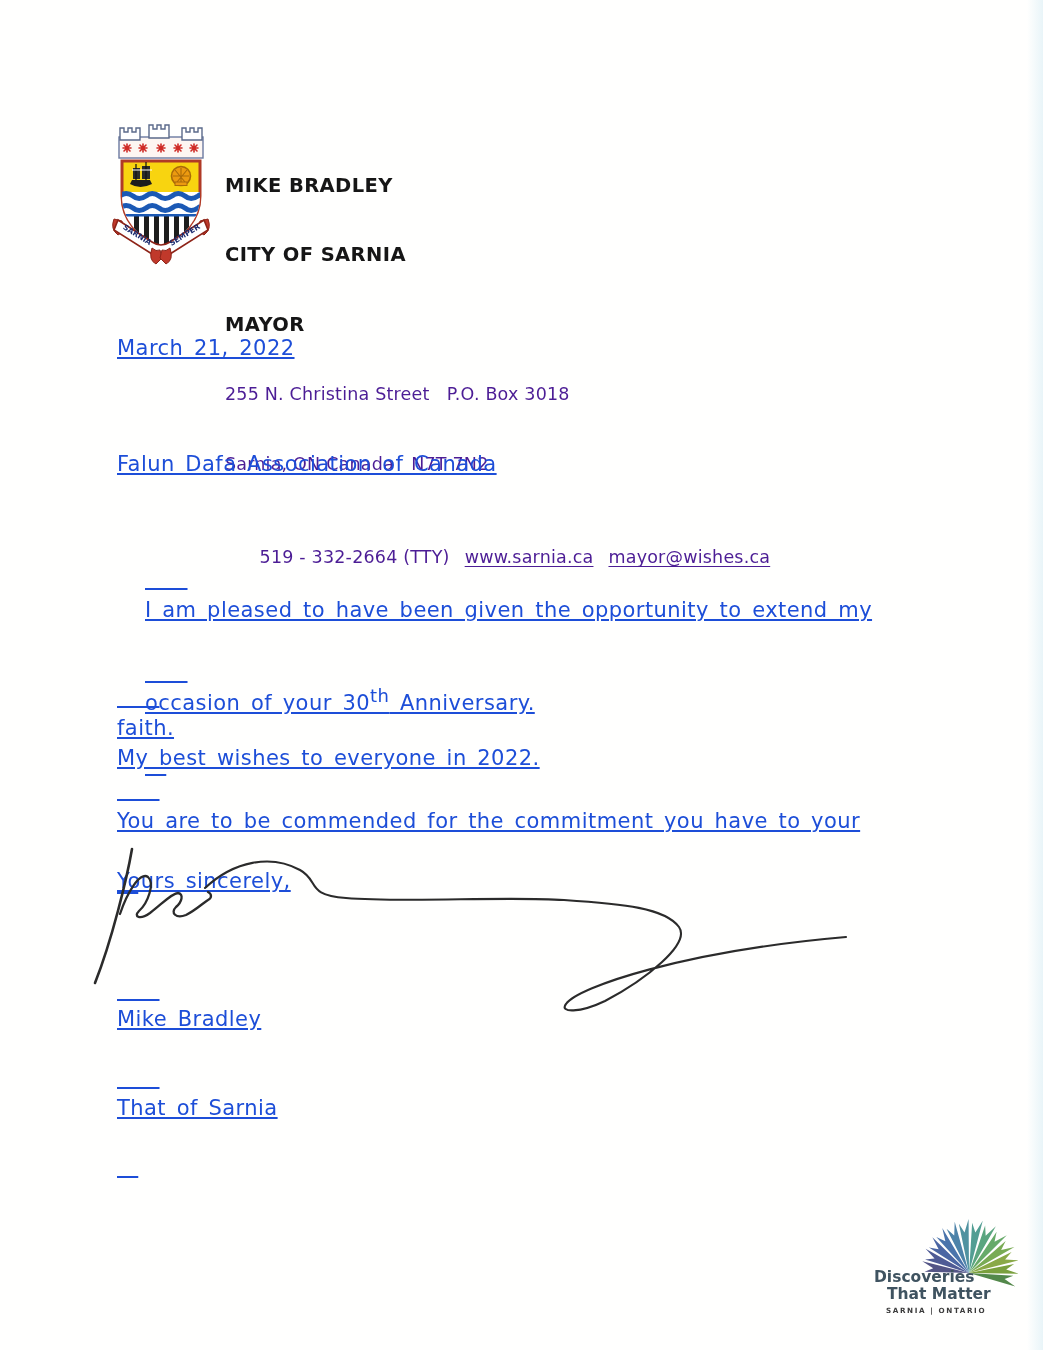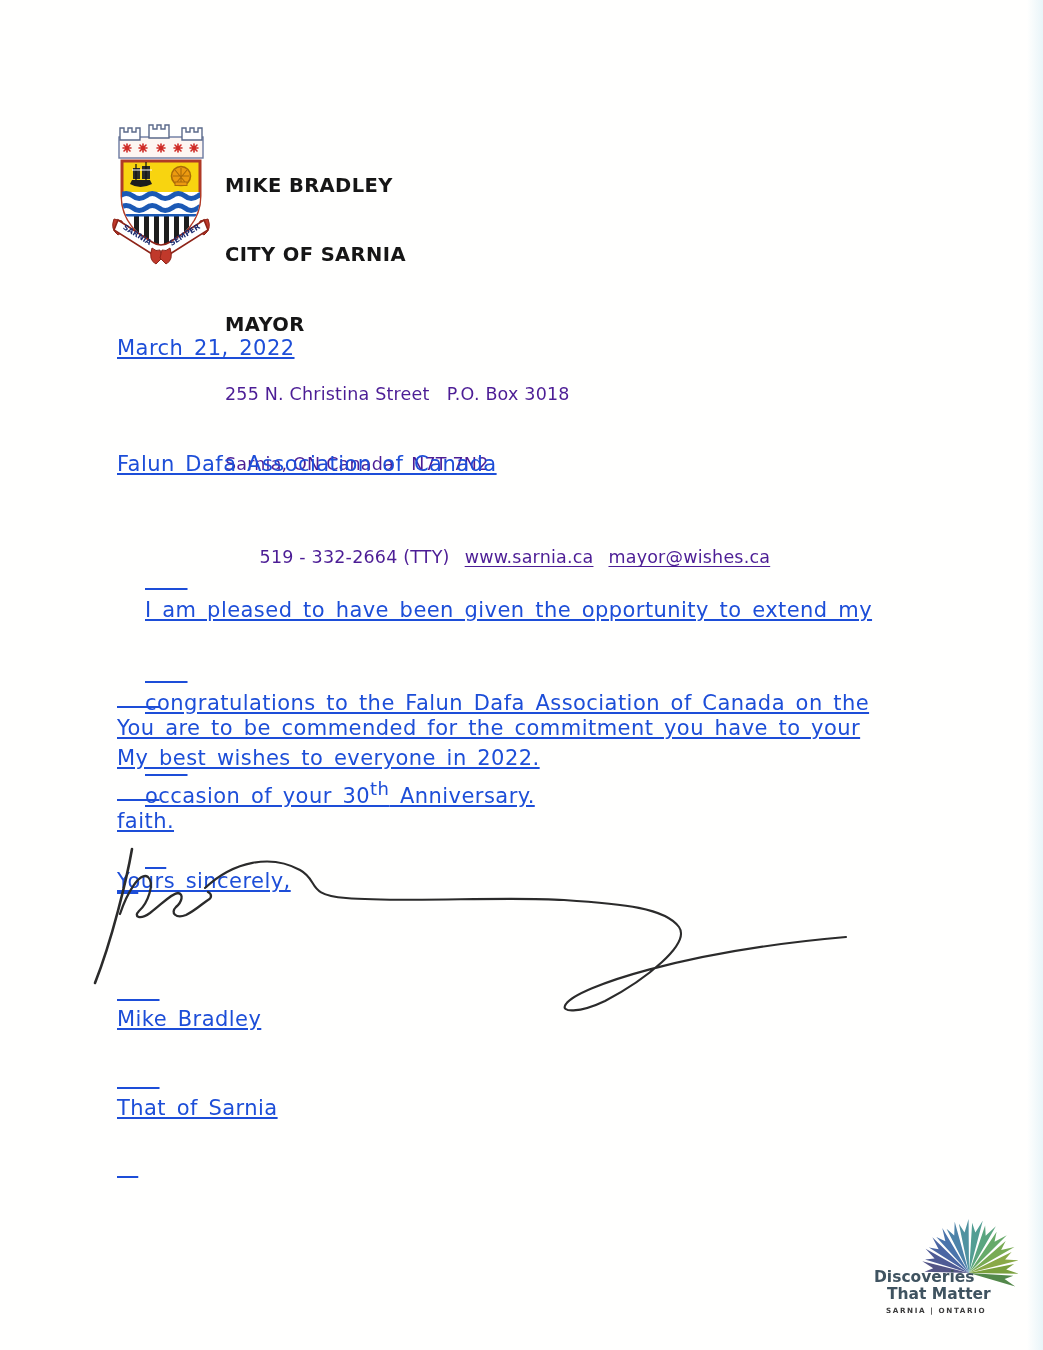--- a/index.html
+++ b/index.html
@@ -135,27 +135,26 @@
       <span>519 - 332-2664 (TTY)</span><span class="lh-link lh-gap">www.sarnia.ca</span><span class="lh-link lh-gap">mayor@wishes.ca</span>
     </div>
   </div>
 
   <div class="abs body-text date">March 21, 2022</div>
 
   <div class="abs body-text recipient">Falun Dafa Association of Canada</div>
 
   <div class="abs body-text para1">
     <div>I am pleased to have been given the opportunity to extend my</div>
-    <div>congratulations to the Falun Dafa Association of Canada on the</div>
     <div><span>occasion of your 30</span><sup>th</sup><span> Anniversary.</span></div>
   </div>
 
   <div class="abs body-text para2">
+    <div>faith.</div>
     <div>You are to be commended for the commitment you have to your</div>
-    <div>faith.</div>
   </div>
 
   <div class="abs body-text para3">My best wishes to everyone in 2022.</div>
 
   <div class="abs body-text closing">Yours sincerely,</div>
 
   <svg class="abs signature" viewBox="0 0 780 178">
     <g fill="none" stroke="#2b2b2b" stroke-width="2.3" stroke-linecap="round">
       <path d="M48,9 C43,38 28,100 11,143" stroke-width="2.6"></path>
       <path d="M36,74 C43,53 56,31 64,37 C71,43 64,63 55,71 C49,77 56,80 66,73 C78,64 88,53 94,53 C100,54 98,62 92,67 C86,73 92,79 102,75 C112,70 119,63 124,60 C128,58 128,54 124,52"></path>

